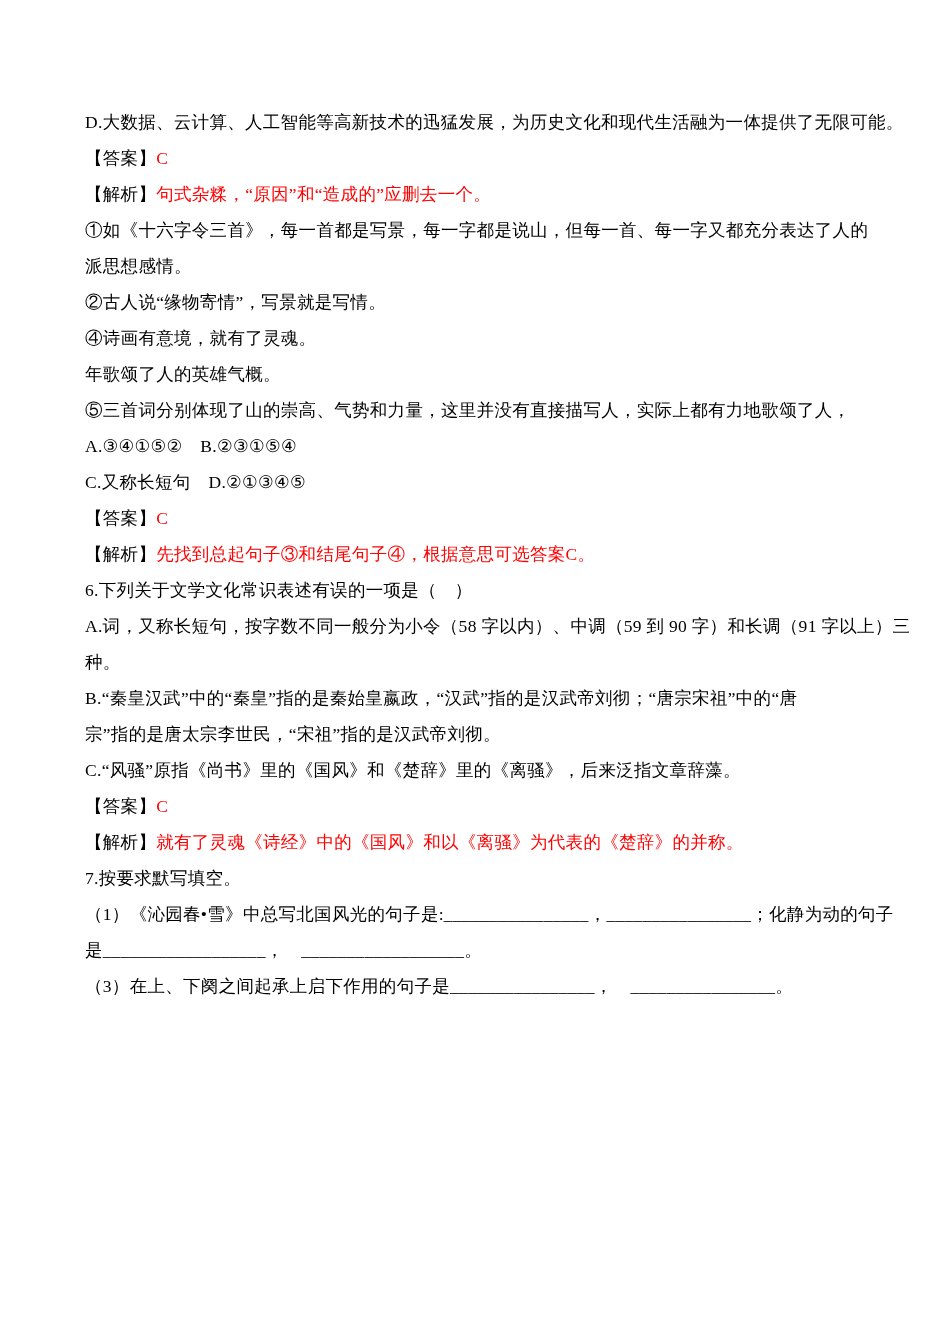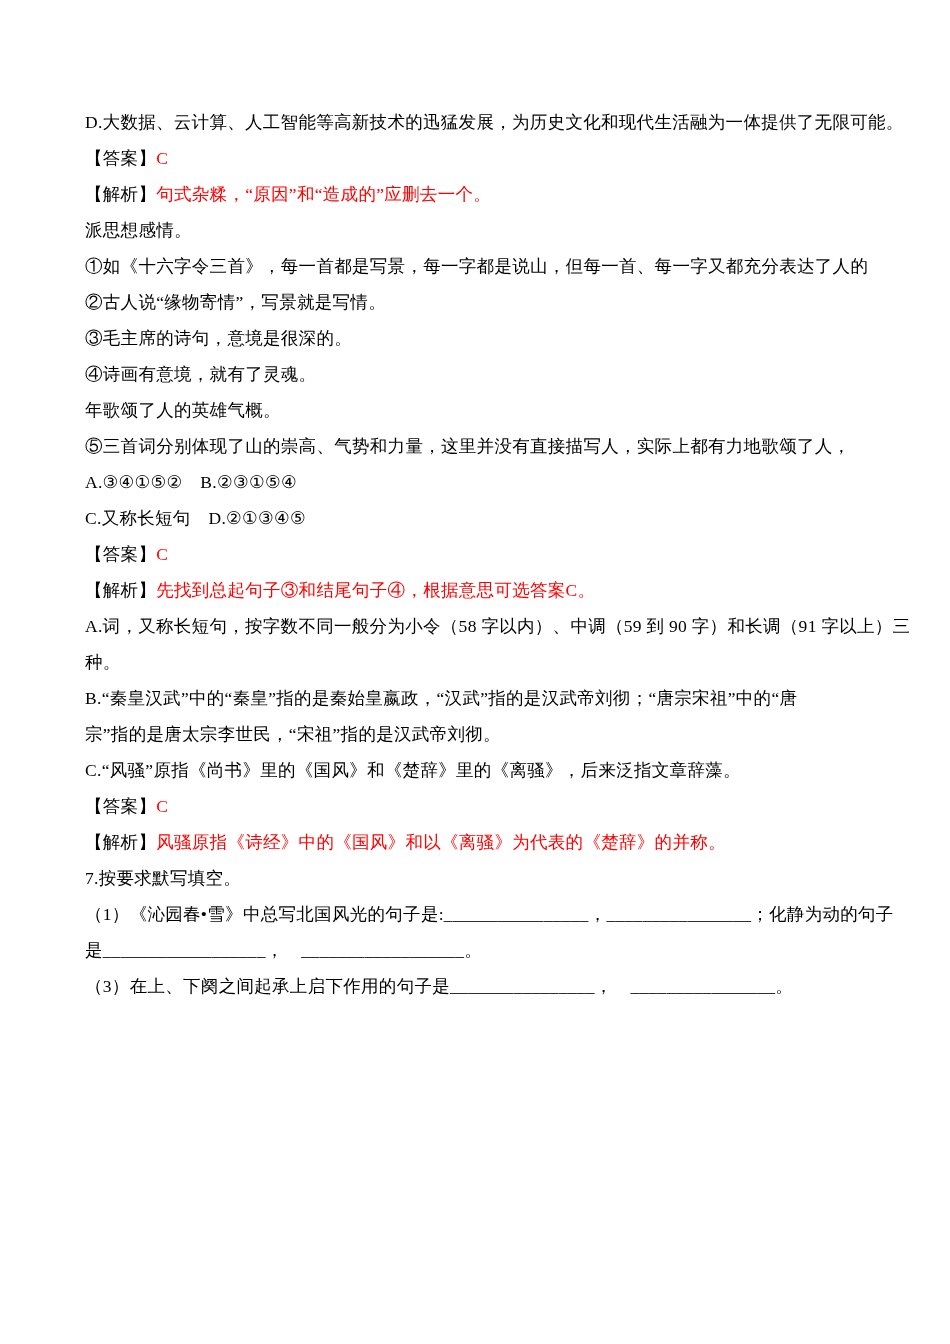--- a/index.html
+++ b/index.html
@@ -32,36 +32,36 @@
   .seg-red { color: #ff0000; }
 </style>
 </head>
 <body>
 
 <div class="page">
   <div id="content">
       <div class="line"><span>D.大数据、云计算、人工智能等高新技术的迅猛发展，为历史文化和现代生活融为一体提供了无限可能。</span></div>
       <div class="line"><span>【答案】</span><span class="seg-red">C</span></div>
       <div class="line"><span>【解析】</span><span class="seg-red">句式杂糅，“原因”和“造成的”应删去一个。</span></div>
+      <div class="line"><span>①如《十六字令三首》，每一首都是写景，每一字都是说山，但每一首、每一字又都充分表达了人的</span></div>
       <div class="line"><span>派思想感情。</span></div>
-      <div class="line"><span>①如《十六字令三首》，每一首都是写景，每一字都是说山，但每一首、每一字又都充分表达了人的</span></div>
       <div class="line"><span>②古人说“缘物寄情”，写景就是写情。</span></div>
-      <div class="line"><span>③毛主席的诗句，意境是很深的。</span></div>
       <div class="line"><span>④诗画有意境，就有了灵魂。</span></div>
       <div class="line"><span>年歌颂了人的英雄气概。</span></div>
       <div class="line"><span>⑤三首词分别体现了山的崇高、气势和力量，这里并没有直接描写人，实际上都有力地歌颂了人，</span></div>
       <div class="line"><span>A.③④①⑤②　B.②③①⑤④</span></div>
       <div class="line"><span>C.又称长短句　D.②①③④⑤</span></div>
       <div class="line"><span>【答案】</span><span class="seg-red">C</span></div>
       <div class="line"><span>【解析】</span><span class="seg-red">先找到总起句子③和结尾句子④，根据意思可选答案C。</span></div>
+      <div class="line"><span>6.下列关于文学文化常识表述有误的一项是（　）</span></div>
       <div class="line"><span>A.词，又称长短句，按字数不同一般分为小令（58 字以内）、中调（59 到 90 字）和长调（91 字以上）三</span></div>
       <div class="line"><span>种。</span></div>
       <div class="line"><span>B.“秦皇汉武”中的“秦皇”指的是秦始皇嬴政，“汉武”指的是汉武帝刘彻；“唐宗宋祖”中的“唐</span></div>
       <div class="line"><span>宗”指的是唐太宗李世民，“宋祖”指的是汉武帝刘彻。</span></div>
       <div class="line"><span>C.“风骚”原指《尚书》里的《国风》和《楚辞》里的《离骚》，后来泛指文章辞藻。</span></div>
       <div class="line"><span>【答案】</span><span class="seg-red">C</span></div>
-      <div class="line"><span>【解析】</span><span class="seg-red">风骚原指《诗经》中的《国风》和以《离骚》为代表的《楚辞》的并称。</span></div>
+      <div class="line"><span>【解析】</span><span class="seg-red">就有了灵魂《诗经》中的《国风》和以《离骚》为代表的《楚辞》的并称。</span></div>
       <div class="line"><span>7.按要求默写填空。</span></div>
       <div class="line"><span>（1）《沁园春•雪》中总写北国风光的句子是:________________，________________；化静为动的句子</span></div>
       <div class="line"><span>是__________________，　__________________。</span></div>
       <div class="line"><span>（3）在上、下阕之间起承上启下作用的句子是________________，　________________。</span></div>
     </div>
 </div>
 
 </body></html>

